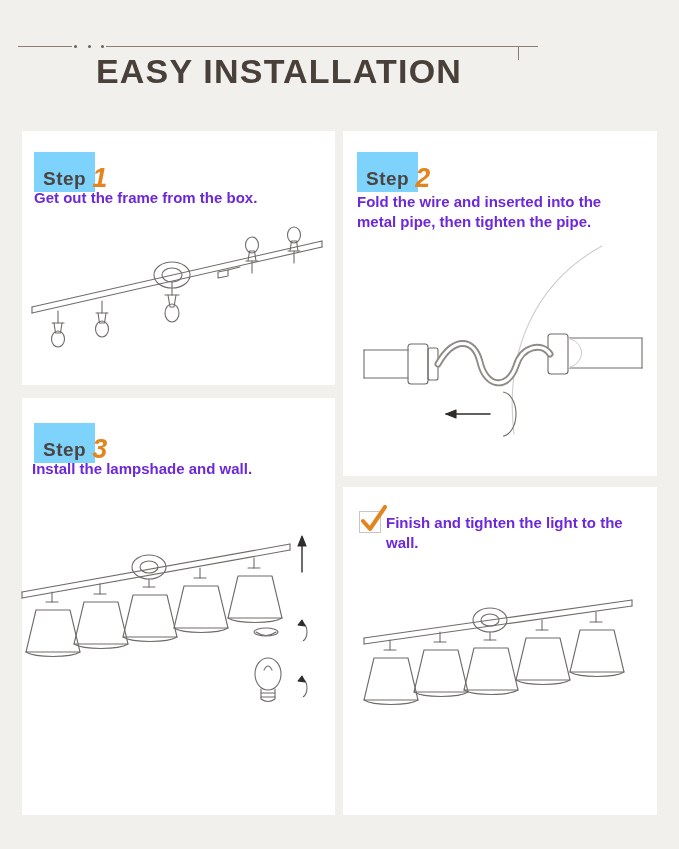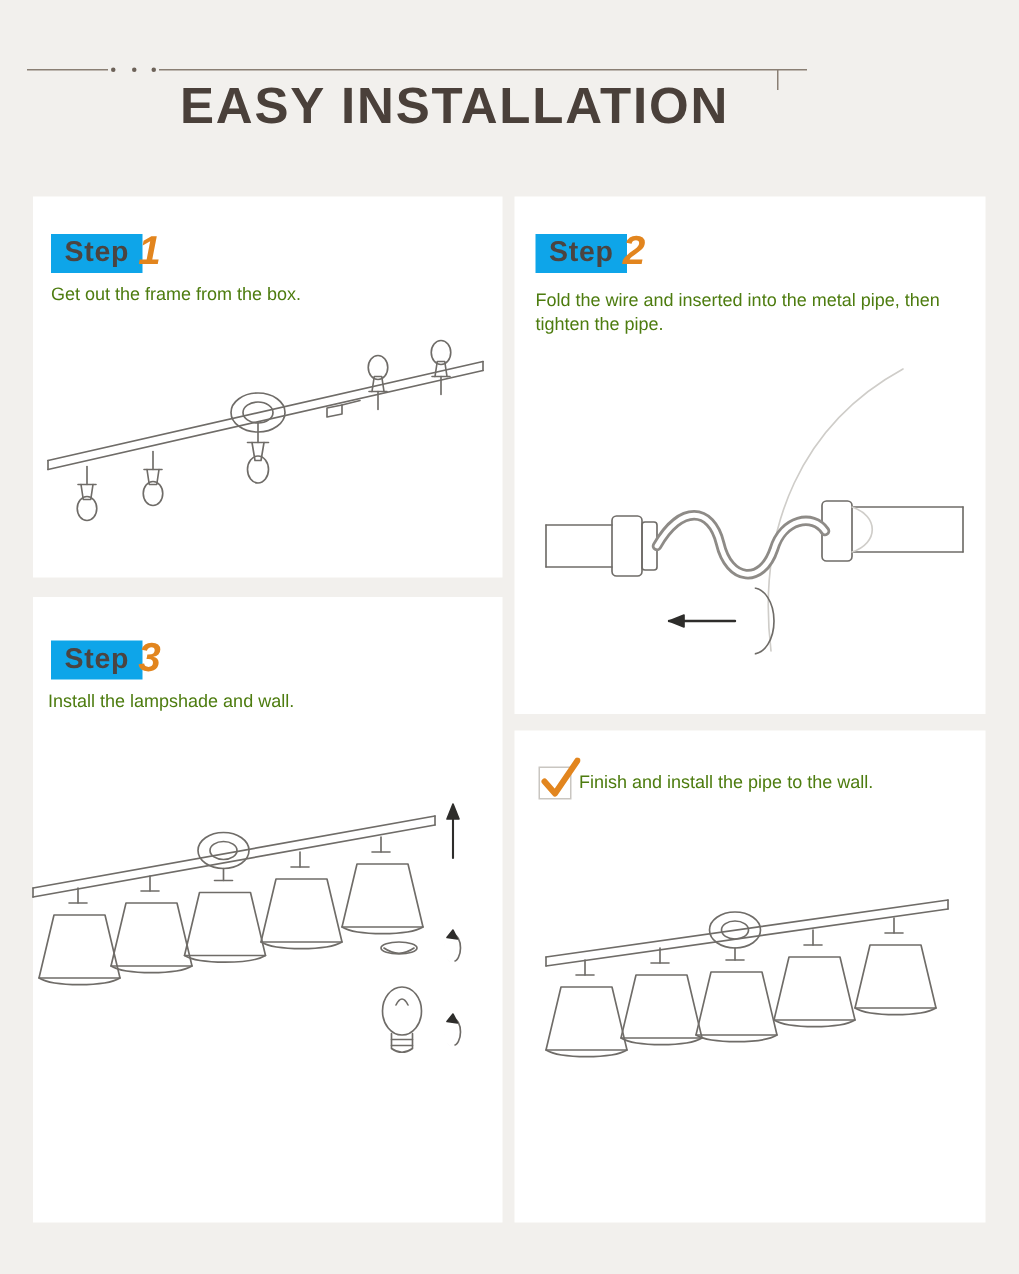--- a/index.html
+++ b/index.html
@@ -63,65 +63,65 @@
     position: absolute;
     left: 0;
     top: 52px;
     width: 558px;
     text-align: center;
     font-size: 34px;
     font-weight: bold;
     letter-spacing: 1.2px;
     color: #4a403a;
     font-family: "Liberation Sans", sans-serif;
-    padding-left: 24px;
   }
 
   
   .panel {
     position: absolute;
     background: #ffffff;
     box-sizing: border-box;
   }
   #panel-step1 { left: 22px;  top: 131px; width: 313px; height: 254px; }
   #panel-step2 { left: 343px; top: 131px; width: 314px; height: 345px; }
   #panel-step3 { left: 22px;  top: 398px; width: 313px; height: 417px; }
   #panel-step4 { left: 343px; top: 487px; width: 314px; height: 328px; }
 
   
   .step-badge {
     position: absolute;
     display: flex;
     align-items: baseline;
   }
   .step-badge .word {
-    background: #0ea5e9;
+    background: #7dd3fc;
     color: #4b4441;
     font-size: 19px;
     font-weight: bold;
-    padding: 3px 9px 4px 9px;
+    padding: 17px 9px 4px 9px;
     letter-spacing: .5px;
     line-height: 1;
   }
   .step-badge .num {
     color: #e2851e;
     font-size: 27px;
     font-weight: bold;
     font-style: italic;
     line-height: 1;
     margin-left: -3px;
     position: relative;
     top: 2px;
   }
 
   .step-text {
     position: absolute;
-    font-size: 12px;
+    font-size: 15px;
     line-height: 1.35;
-    color: #4d7c0f;
+    color: #6d28d9;
+    font-weight: bold;
   }
 
   
   #badge1 { left: 34px;  top: 152px; }
   #text1  { left: 34px;  top: 188px; width: 270px; }
   #badge2 { left: 357px; top: 152px; }
   #text2  { left: 357px; top: 192px; width: 280px; }
   #badge3 { left: 34px;  top: 423px; }
   #text3  { left: 32px;  top: 459px; width: 280px; }
   #text4  { left: 386px; top: 513px; width: 245px; }
@@ -316,21 +316,21 @@
     </g>
   </svg>
 </div>
 
 <div class="panel" id="panel-step4"></div>
 <div class="check-mark">
   <svg width="28" height="30" viewBox="0 0 28 30">
     <path d="M4 16 L11 24 L26 2" fill="none" stroke="#e2851e" stroke-width="4" stroke-linecap="round" stroke-linejoin="round"></path>
   </svg>
 </div>
-<div class="step-text" id="text4">Finish and install the pipe to the wall.</div>
+<div class="step-text" id="text4">Finish and tighten the light to the wall.</div>
 
 <div class="art" style="left:350px; top:570px;">
   <svg width="300" height="200" viewBox="0 0 300 200">
     <g fill="none" stroke="#6f6c68" stroke-width="1.1" stroke-linejoin="round" stroke-linecap="round">
 
       <path d="M14 68 L282 30"></path>
       <path d="M14 74 L282 36"></path>
       <path d="M14 68 L14 74"></path>
         <path d="M282 30 L282 36"></path>
 

